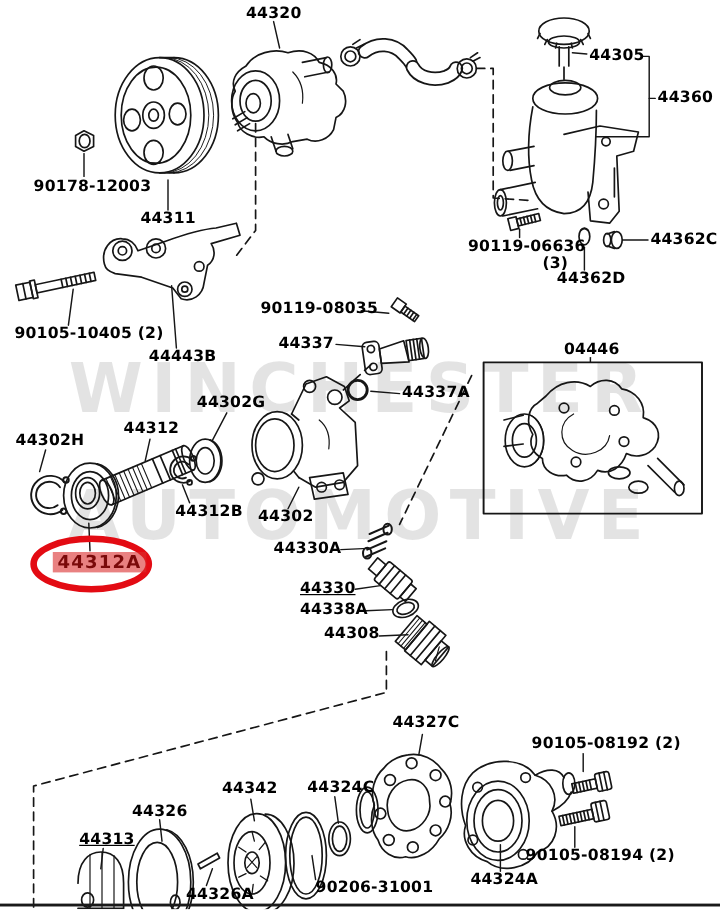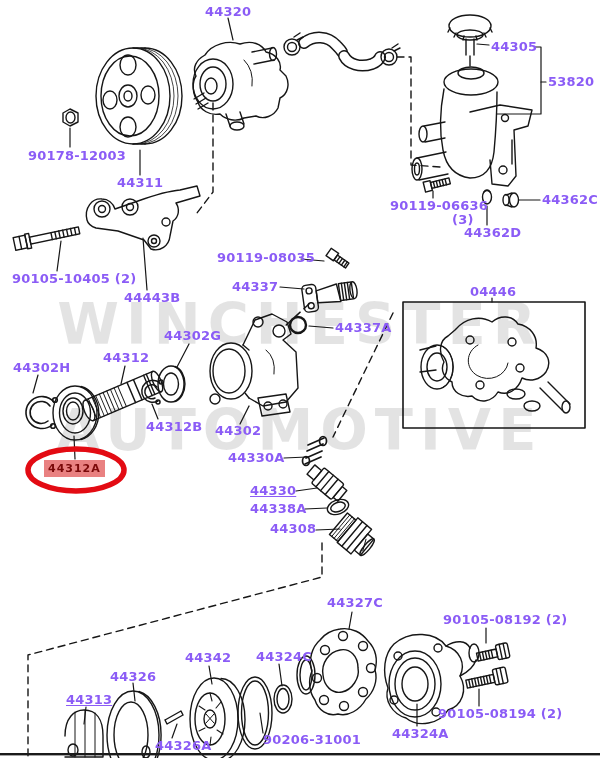--- a/index.html
+++ b/index.html
@@ -8,25 +8,25 @@
     font-family:"DejaVu Sans","Liberation Sans",sans-serif;
   }
   .wm{
     position:absolute;left:0;width:600px;text-align:center;white-space:nowrap;
     font-family:"DejaVu Sans","Liberation Sans",sans-serif;
     font-weight:bold;font-size:56px;letter-spacing:7px;color:rgba(0,0,0,0.11);
     transform:scaleY(1.02);pointer-events:none;
   }
   #artwork{position:absolute;left:0;top:0;}
   .lbl{
-    position:absolute;font-weight:bold;font-size:13px;line-height:14px;color:#8b5cf6;
+    position:absolute;font-weight:bold;font-size:13px;line-height:14px;color:#000000;
     white-space:nowrap;letter-spacing:0.2px;
   }
   .lbl-red{
-    position:absolute;font-weight:bold;font-size:11px;line-height:15px;white-space:nowrap;
+    position:absolute;font-weight:bold;font-size:15px;line-height:15px;white-space:nowrap;
     background:rgba(219,45,45,0.6);color:#7a0909;padding:1px 4px;letter-spacing:1px;
   }
 </style>
 </head>
 <body>
 
 <div id="stage">
 
   <div class="wm" style="top:292px;">WINCHESTER</div>
   <div class="wm" style="top:398px;">AUTOMOTIVE</div>
@@ -376,21 +376,21 @@
       <rect x="0" y="753" width="600" height="2.4" fill="#1a1a1a" stroke="none"></rect>
 
       <ellipse cx="76" cy="470" rx="48" ry="21" stroke="#e30b13" stroke-width="5.5"></ellipse>
     </g>
   </svg>
 
   <div class="lbl" style="left:205px;top:5px;">44320</div>
   <div class="lbl" style="left:28px;top:149px;">90178-12003</div>
   <div class="lbl" style="left:117px;top:176px;">44311</div>
   <div class="lbl" style="left:491px;top:40px;">44305</div>
-  <div class="lbl" style="left:548px;top:75px;">53820</div>
+  <div class="lbl" style="left:548px;top:75px;">44360</div>
   <div class="lbl" style="left:390px;top:199px;">90119-06636</div>
   <div class="lbl" style="left:452px;top:213px;">(3)</div>
   <div class="lbl" style="left:542px;top:193px;">44362C</div>
   <div class="lbl" style="left:464px;top:226px;">44362D</div>
   <div class="lbl" style="left:12px;top:272px;">90105-10405 (2)</div>
   <div class="lbl" style="left:124px;top:291px;">44443B</div>
   <div class="lbl" style="left:217px;top:251px;text-align:center;">90119-08035</div>
   <div class="lbl" style="left:232px;top:280px;">44337</div>
   <div class="lbl" style="left:335px;top:321px;">44337A</div>
   <div class="lbl" style="left:164px;top:329px;">44302G</div>

